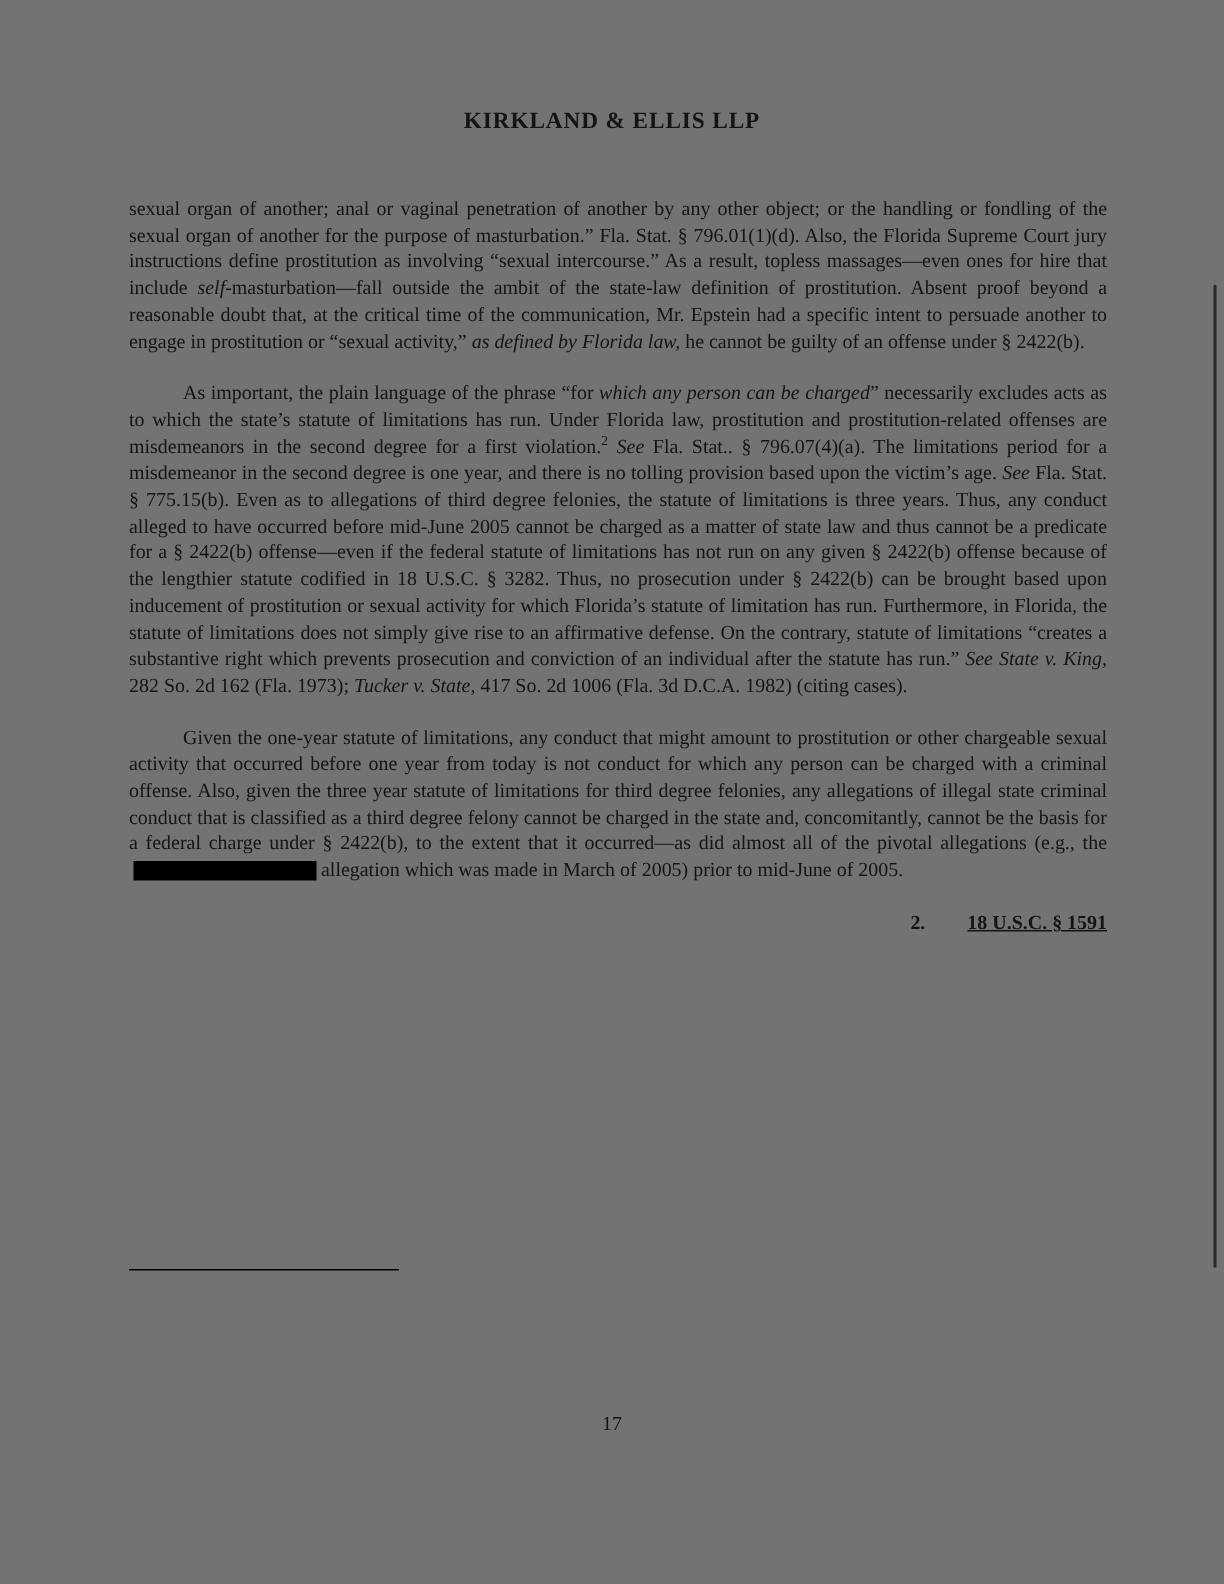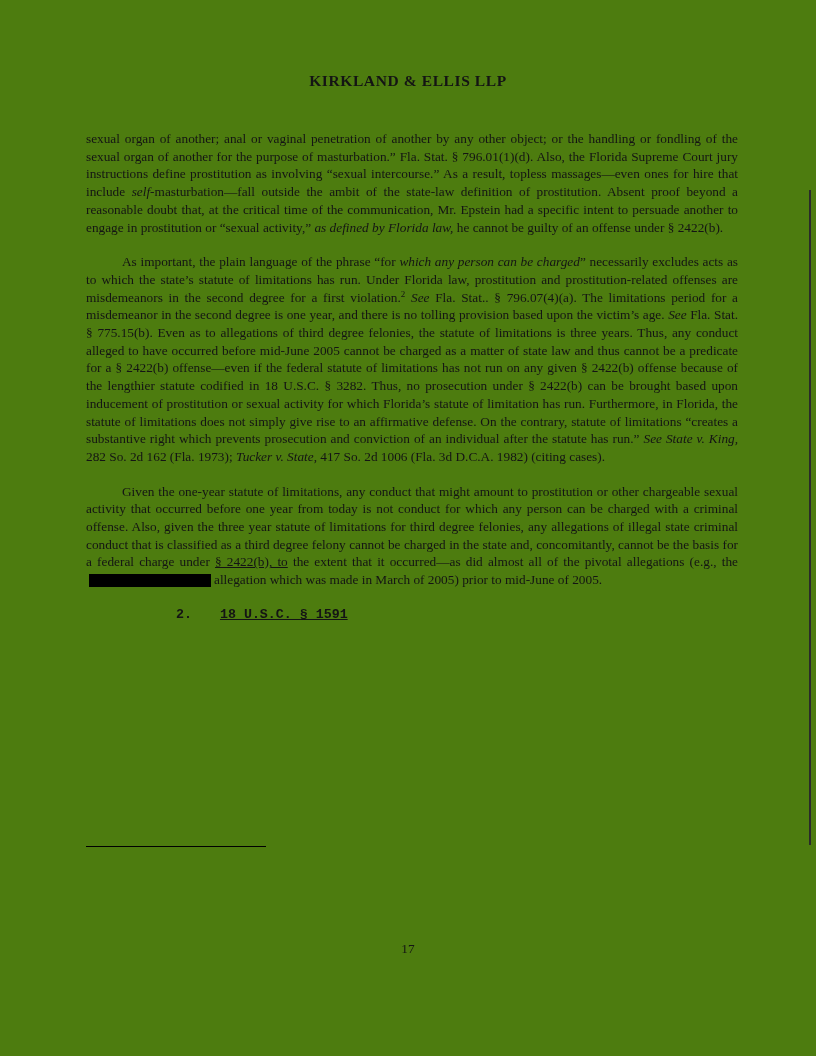--- a/index.html
+++ b/index.html
@@ -1,21 +1,21 @@
 <!DOCTYPE html>
 <html><head>
 <meta charset="utf-8">
 <style>
   html, body { margin: 0; padding: 0; background: #e8e8e8; }
   .page {
     position: relative;
     width: 816px;
     height: 1056px;
     margin: 0 auto;
-    background: #4d7c0f;
+    background: #737373;
     font-family: "Liberation Serif", serif;
     color: #141414;
     overflow: hidden;
   }
   .letterhead {
     position: absolute;
     top: 72px;
     left: 0;
     width: 100%;
     text-align: center;
@@ -28,40 +28,39 @@
     top: 130px;
     left: 86px;
     width: 652px;
     font-size: 13.3px;
     line-height: 17.7px;
     text-align: justify;
   }
   .para { margin: 0 0 17px 0; }
   .para.indent { text-indent: 36px; }
   .italic { font-style: italic; margin-top: 14px; }
-  .uline { text-decoration: underline; }
+  .uline { }
   sup.fn-ref {
     font-size: 9px;
     line-height: 0;
     vertical-align: super;
   }
   .redacted {
     display: inline-block;
     width: 122px;
     height: 13px;
     background: #000;
     vertical-align: middle;
     margin: 0 3px 2px 3px;
   }
   .section-heading {
     margin-top: 14px;
     padding-left: 90px;
     font-weight: bold;
-    text-align: left;
-    font-family: Liberation Mono, monospace;
+    text-align: right;
   }
   .section-heading .h-num { margin-right: 28px; }
   .section-heading .h-title { text-decoration: underline; }
   .footnote-block {
     position: absolute;
     top: 846px;
     left: 86px;
     width: 656px;
     font-size: 11.8px;
     line-height: 15px;

